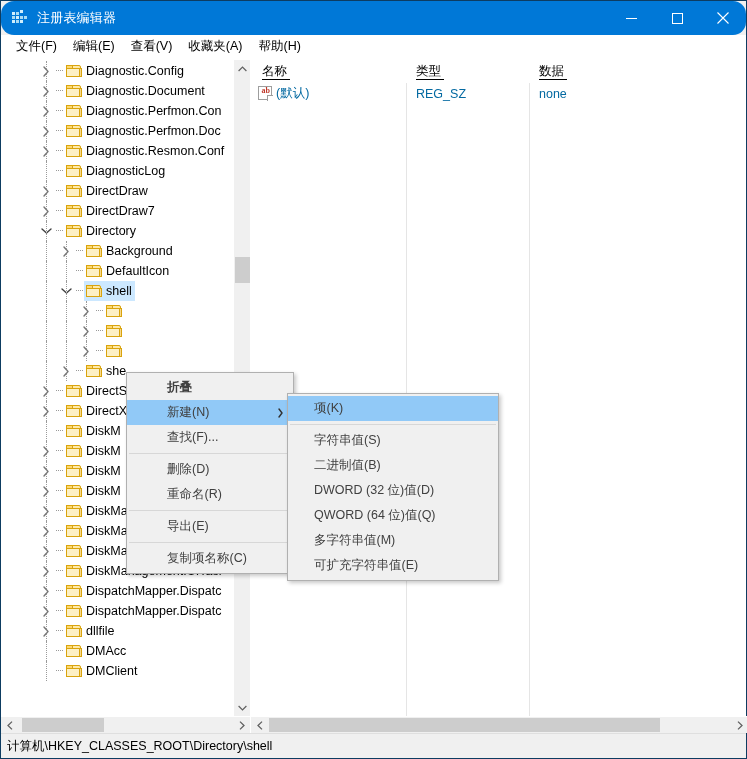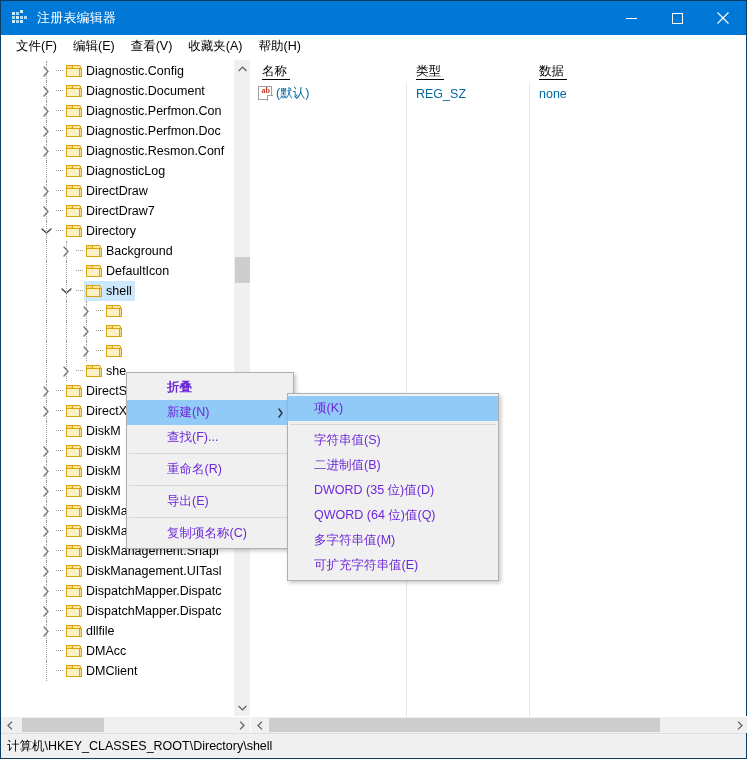--- a/index.html
+++ b/index.html
@@ -32,20 +32,21 @@
   }
 
   
   #titlebar {
     height: 34px;
     background: #0078d7;
     display: flex;
     align-items: center;
     flex: 0 0 auto;
     position: relative;
+    border-radius: 13px;
   }
   #title-icon {
     width: 16px; height: 16px;
     margin-left: 11px;
     margin-right: 9px;
     position: relative;
     flex: 0 0 auto;
   }
   #title-icon .cell {
     position: absolute;
@@ -402,21 +403,21 @@
     z-index: 50;
   }
   .ctx-item {
     height: 25px;
     display: flex;
     align-items: center;
     position: relative;
     padding-left: 40px;
     padding-right: 22px;
     font-size: 12.5px;
-    color: #6d28d9;
+    color: #404040;
     white-space: nowrap;
   }
   .ctx-item.bold { font-weight: bold; }
   .ctx-item.highlight { background: #91c9f7; }
   .ctx-sep {
     height: 1px;
     background: #d7d7d7;
     margin: 3px 2px 3px 2px;
   }
   .ctx-arrow {
@@ -1163,20 +1164,23 @@
             <svg width="7" height="10" viewBox="0 0 7 10">
               <path d="M2 1 L5 5 L2 9" stroke="#303030" stroke-width="1.4" fill="none" stroke-linecap="round" stroke-linejoin="round"></path>
             </svg>
           </span>
         </div>
         <div class="ctx-item">
           <span>查找(F)...</span>
         </div>
         <div class="ctx-sep"></div>
         <div class="ctx-item">
+          <span>删除(D)</span>
+        </div>
+        <div class="ctx-item">
           <span>重命名(R)</span>
         </div>
         <div class="ctx-sep"></div>
         <div class="ctx-item">
           <span>导出(E)</span>
         </div>
         <div class="ctx-sep"></div>
         <div class="ctx-item">
           <span>复制项名称(C)</span>
         </div>
@@ -1187,21 +1191,21 @@
           <span>项(K)</span>
         </div>
         <div class="ctx-sep"></div>
         <div class="ctx-item">
           <span>字符串值(S)</span>
         </div>
         <div class="ctx-item">
           <span>二进制值(B)</span>
         </div>
         <div class="ctx-item">
-          <span>DWORD (35 位)值(D)</span>
+          <span>DWORD (32 位)值(D)</span>
         </div>
         <div class="ctx-item">
           <span>QWORD (64 位)值(Q)</span>
         </div>
         <div class="ctx-item">
           <span>多字符串值(M)</span>
         </div>
         <div class="ctx-item">
           <span>可扩充字符串值(E)</span>
         </div>

